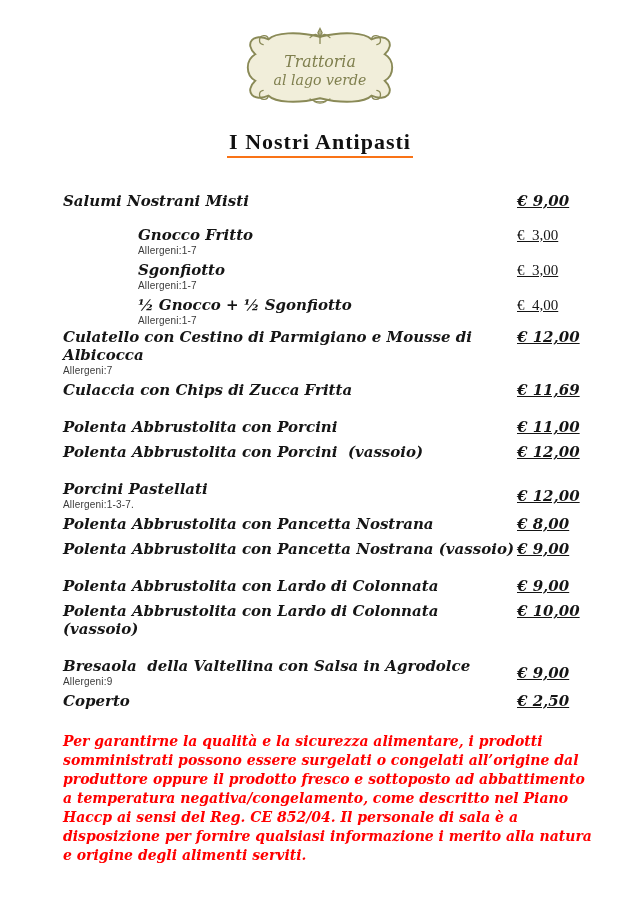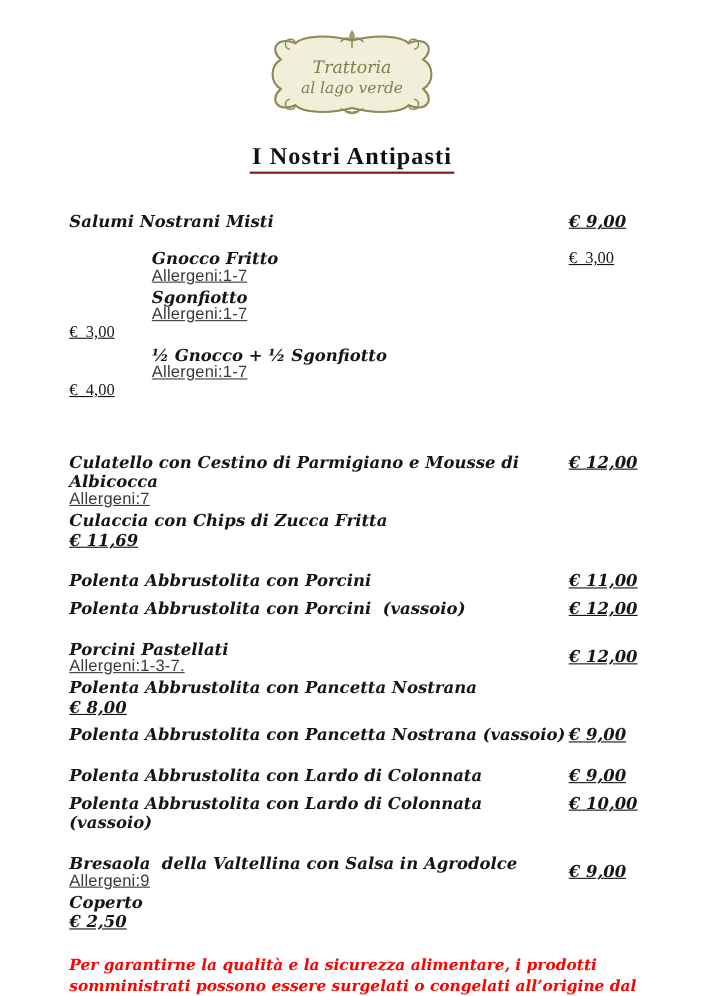--- a/index.html
+++ b/index.html
@@ -12,50 +12,50 @@
   
   .logo-wrap{width:166px;height:85px;margin:0 auto;}
   .logo-wrap svg{display:block;}
 
   
   .title-row{text-align:center;margin-top:20px;height:30px;}
   .page-title{
     display:inline-block;
     font-family:"Liberation Serif", serif;
     font-weight:700;font-size:22px;letter-spacing:1px;color:#111;
-    border-bottom:2px solid #7f1d1d;padding:0 2px 2px 2px;line-height:24px;
+    border-bottom:2px solid #f97316;padding:0 2px 2px 2px;line-height:24px;
   }
 
   
   .menu{margin:32px 63px 0 63px;}
   .row{display:flex;align-items:flex-start;}
   .name-cell{width:454px;flex:none;}
   .row.sub .name-cell{padding-left:75px;width:379px;}
   .item-name{
     font-family:"DejaVu Serif", serif;font-style:italic;font-weight:700;
     font-size:15px;line-height:18px;white-space:pre-wrap;color:#151515;
   }
   .item-allergens{
-    font-family:"Liberation Sans", sans-serif;font-size:15px;line-height:14px;
-    color:#3a3a3a;letter-spacing:.2px;text-decoration:underline;
+    font-family:"Liberation Sans", sans-serif;font-size:10px;line-height:14px;
+    color:#3a3a3a;letter-spacing:.2px;
   }
   .price{
     white-space:pre;font-family:"DejaVu Serif", serif;font-style:italic;
     font-weight:700;font-size:15px;line-height:18px;color:#151515;text-decoration:underline;
   }
   .row.sub .price{
     font-family:"Liberation Serif", serif;font-style:normal;font-weight:400;
     font-size:15px;
   }
   .gap-first{margin-top:0;align-items:center;}
-  .gap-xs{margin-top:3px;flex-direction:column;}
+  .gap-xs{margin-top:3px;}
   .gap-sm{margin-top:7px;}
   .gap-md{margin-top:16px;}
   .gap-lg{margin-top:19px;align-items:center;}
-  .gap-xl{margin-top:47px;}
+  .gap-xl{}
 
   
   .footer-note{
     margin:22px 63px 0 63px;width:535px;
     font-family:"DejaVu Serif", serif;font-style:italic;font-weight:700;
     font-size:14px;line-height:19px;color:#ff0000;
   }
 </style>
 </head>
 <body>

